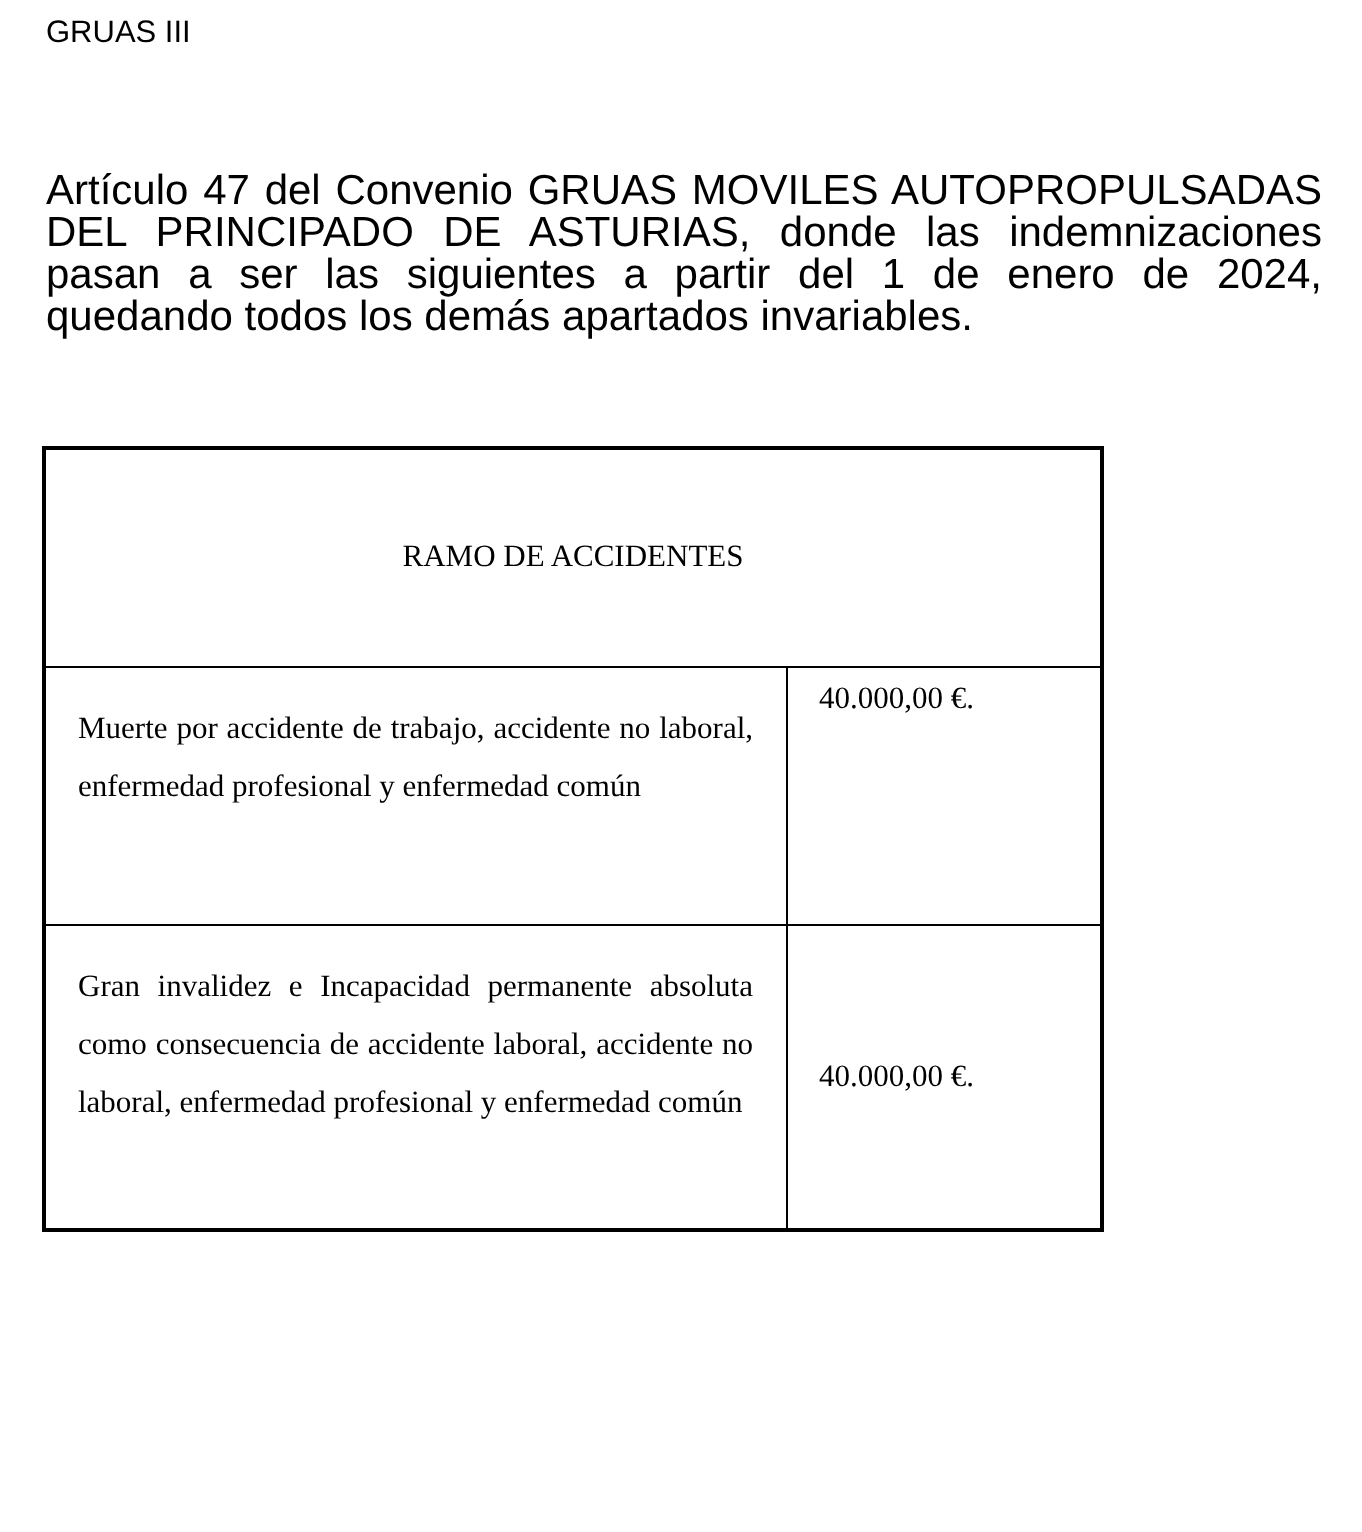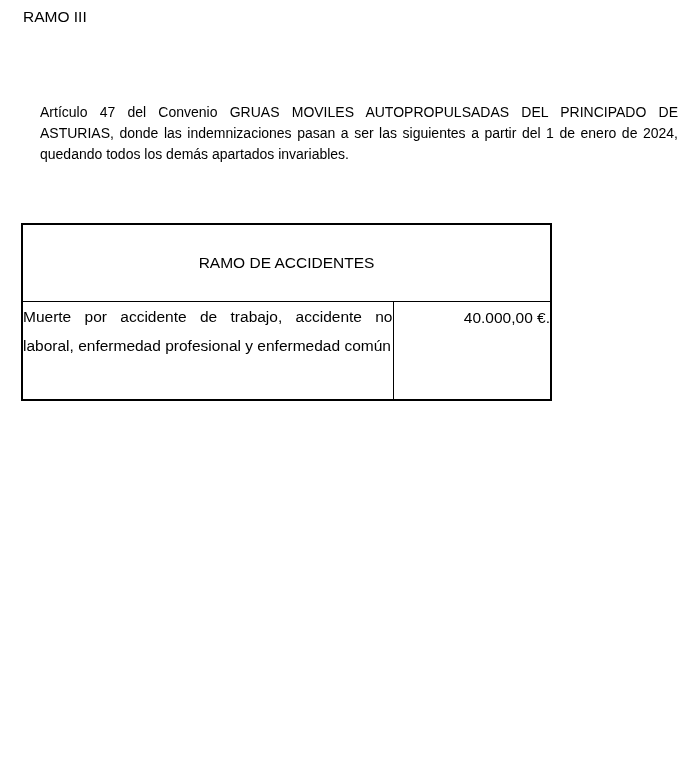--- a/index.html
+++ b/index.html
@@ -22,41 +22,42 @@
     top: 6px;
     font-size: 15.5px;
     line-height: 21px;
     white-space: nowrap;
   }
   .intro {
     position: absolute;
     left: 23px;
     top: 85px;
     width: 638px;
-    margin: 17px;
-    font-size: 14px;
+    margin: 0;
+    font-size: 21px;
     line-height: 21px;
     text-align: justify;
   }
   table.accidents-table {
     position: absolute;
     left: 21px;
     top: 223px;
     width: 529px;
     border-collapse: collapse;
     table-layout: fixed;
     font-size: 15.5px;
     color: #000000;
   }
   table.accidents-table col.c-concept { width: 371px; }
   table.accidents-table col.c-amount  { width: 158px; }
   table.accidents-table th,
   table.accidents-table td {
     border: 1px solid #000000;
-    padding: 0;
+    padding: 16px;
+    font-family: Liberation Serif, serif;
   }
   
   table.accidents-table {
     border: 2px solid #000000;
   }
   th.table-header-cell {
     height: 76px;
     font-weight: normal;
     text-align: center;
     vertical-align: middle;
@@ -67,53 +68,57 @@
     padding: 1px 2px 0 2px;
     line-height: 29px;
     text-align: justify;
     margin-left: 16px;
   }
   td.concept.left-align {
     text-align: left;
     padding-right: 14px;
   }
   td.amount {
-    text-align: right;
+    text-align: left;
     vertical-align: middle;
     line-height: 29px;
   }
   td.amount.top-align {
     vertical-align: top;
     padding-top: 1px;
   }
   tr.row-1 td { height: 96px; }
   tr.row-2 td { height: 119px; }
   tr.row-3 td { height: 117px; }
   tr.row-4 td { height: 122px; }
 </style>
 </head>
 <body>
 
 <div class="page">
 
-  <div class="doc-title">RAMO III</div>
+  <div class="doc-title">GRUAS III</div>
 
   <p class="intro">Artículo 47 del Convenio GRUAS MOVILES AUTOPROPULSADAS DEL PRINCIPADO DE ASTURIAS, donde las indemnizaciones pasan a ser las siguientes a partir del 1 de enero de 2024, quedando todos los demás apartados invariables.</p>
 
   <table class="accidents-table">
     <colgroup>
       <col class="c-concept">
       <col class="c-amount">
     </colgroup>
     <thead>
       <tr>
         <th colspan="2" class="table-header-cell">RAMO DE ACCIDENTES</th>
       </tr>
     </thead>
     <tbody>
       <tr class="row-1">
         <td class="concept">Muerte por accidente de trabajo, accidente no laboral, enfermedad profesional y enfermedad común</td>
         <td class="amount top-align">40.000,00 €.</td>
       </tr>
+      <tr class="row-2">
+        <td class="concept">Gran invalidez e Incapacidad permanente absoluta como consecuencia de accidente laboral, accidente no laboral, enfermedad profesional y enfermedad común</td>
+        <td class="amount">40.000,00 €.</td>
+      </tr>
     </tbody>
   </table>
 
 </div>
 
 </body></html>

